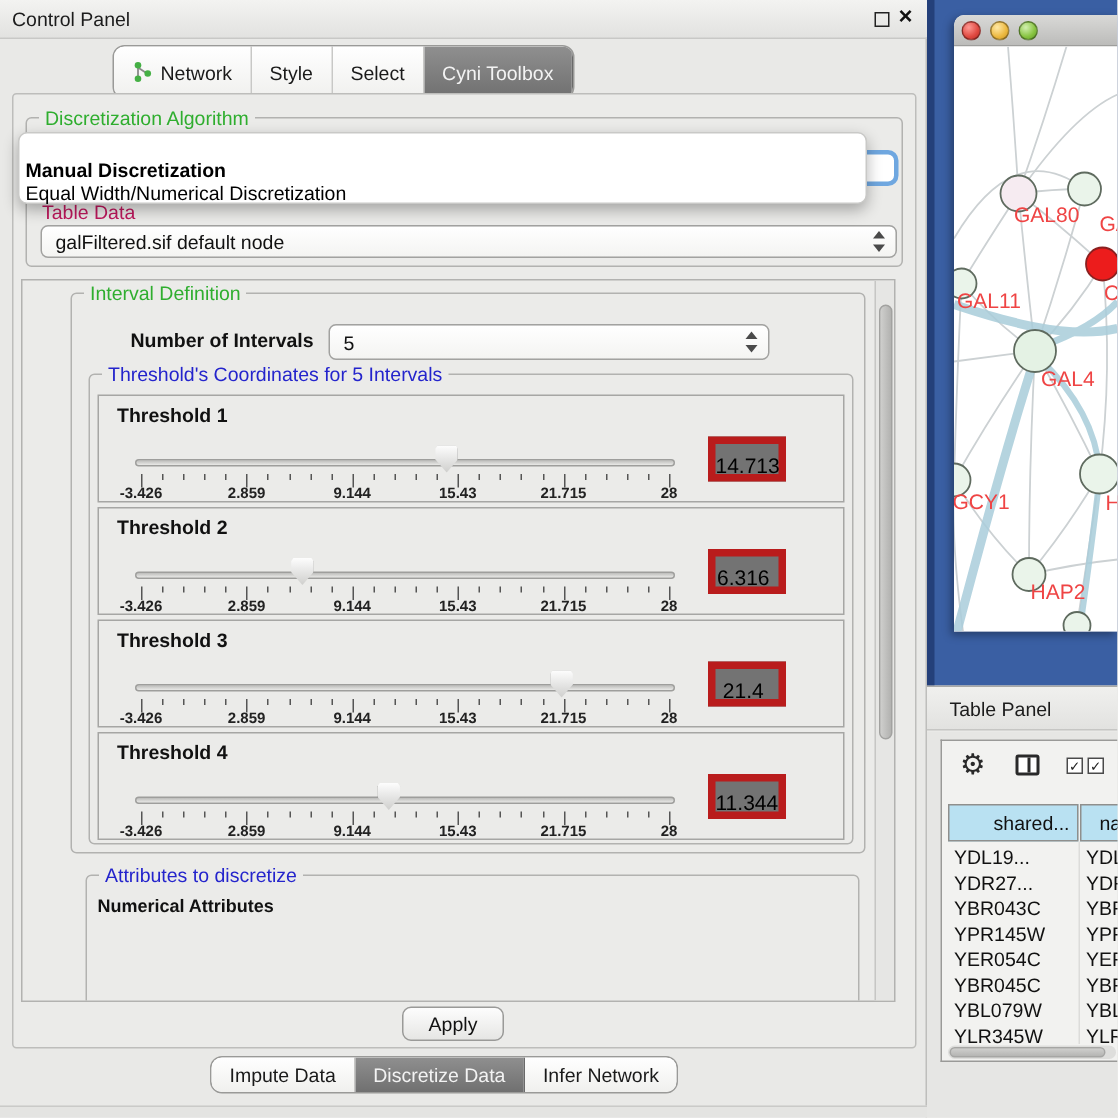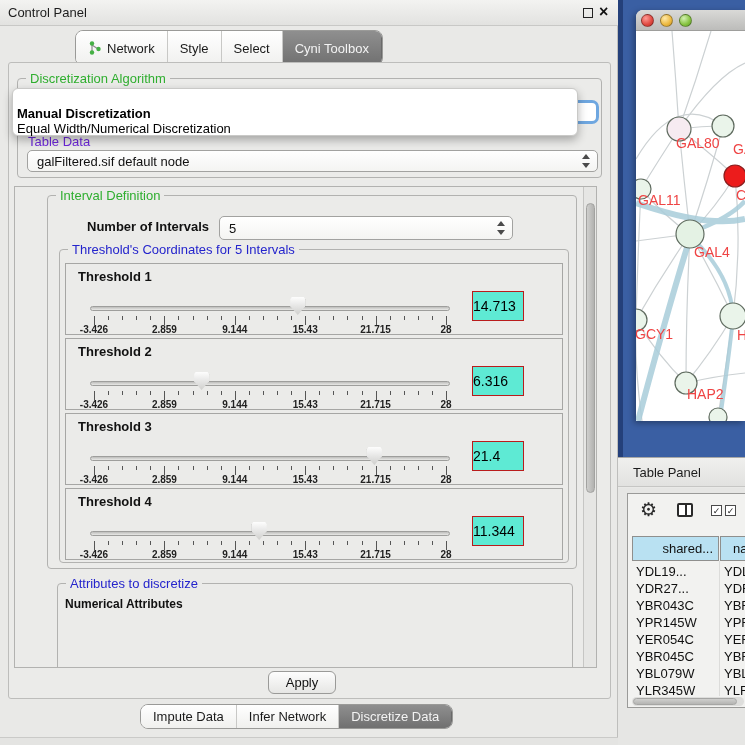--- a/index.html
+++ b/index.html
@@ -25,21 +25,21 @@
 #content-panel{position:absolute;left:8px;top:62px;width:603px;height:637px;background:#ebebe9;border:1px solid #bdbdbb;border-radius:3px}
 
 
 .group{position:absolute;border:1px solid #b2b2b0;border-radius:4px}
 .gtitle{position:absolute;top:-8px;left:8px;background:#ebebe9;padding:0 4px;font-size:13px;white-space:nowrap}
 .green{color:#2fae2f}
 .blue{color:#2424cc}
 
 
 #grp-alg{left:17px;top:78px;width:585px;height:100px}
-#lbl-tabledata{position:absolute;left:28px;top:134px;font-size:13px;color:#6d28d9}
+#lbl-tabledata{position:absolute;left:28px;top:134px;font-size:13px;color:#be185d}
 .combo{position:absolute;background:linear-gradient(#ffffff,#f4f4f2);border:1px solid #a2a2a0;border-radius:5px;font-size:13px;color:#111}
 .combo .val{position:absolute;left:9px;top:3px;white-space:nowrap}
 .stepper{position:absolute;right:7px;top:50%;transform:translateY(-50%);width:8px;height:14px}
 .stepper i{position:absolute;left:0;width:0;height:0;border-left:4px solid transparent;border-right:4px solid transparent}
 .stepper .up{top:0;border-bottom:5px solid #4a4a4a}
 .stepper .dn{bottom:0;border-top:5px solid #4a4a4a}
 #combo-tabledata{left:27px;top:150px;width:571px;height:22px}
 
 
 #combo-alg-sliver{position:absolute;left:545px;top:100px;width:54px;height:24px;background:#fff;border:3px solid #6fa7e0;border-radius:7px;z-index:4}
@@ -64,21 +64,21 @@
 .trow{position:absolute;left:50px;width:498px;height:72px;border:1px solid #a6a6a4;background:#ebebe9}
 .trow .tl{position:absolute;left:12px;top:5px;font-size:13px;font-weight:bold;color:#111}
 .slider{position:absolute;left:24px;top:0;width:360px;height:72px}
 .track{position:absolute;left:0;right:0;top:42px;height:5px;border-radius:3px;background:linear-gradient(#bdbdbb,#e9e9e7);border:1px solid #9e9e9c}
 .thumb-s{position:absolute;top:33px;width:15px;height:18px;margin-left:-7.5px;background:linear-gradient(#fdfdfd,#cfcfcd);clip-path:polygon(10% 0,90% 0,100% 12%,100% 52%,50% 100%,0 52%,0 12%);filter:drop-shadow(0 0 1px #777)}
 .ticks{position:absolute;left:28px;width:352px;top:52px;height:9px}
 .ticks i{position:absolute;top:0;width:1px;background:#555;height:4px}
 .ticks i.mj{height:9px}
 .ticklabels{position:absolute;left:28px;width:352px;top:60px;height:12px}
 .ticklabels span{position:absolute;transform:translateX(-50%);font-size:10px;font-weight:bold;color:#222;white-space:nowrap}
-.tval{position:absolute;left:406px;top:27px;width:52px;height:30px;background:#5eead4;border:1px solid #b91c1c;font-size:14px;color:#000;text-align:left;line-height:28px;padding-right:5px}
+.tval{position:absolute;left:406px;top:27px;width:52px;height:30px;background:#737373;border:5px solid #b91c1c;font-size:14px;color:#000;text-align:center;line-height:28px;padding-right:5px}
 
 
 #grp-attr{left:42px;top:396px;width:516px;height:110px}
 #lbl-numattr{position:absolute;left:50px;top:410px;font-size:12px;font-weight:bold;color:#111}
 #attr-list{position:absolute;left:60px;top:428px;width:464px;height:48px;background:#fff;border:1px solid #a8a8a6;overflow:hidden}
 #attr-list .item{position:absolute;left:8px;font-size:13px;color:#111;white-space:nowrap}
 #attr-vscroll{position:absolute;right:1px;top:1px;width:12px;height:46px;background:#ececea;border-left:1px solid #cacac8}
 #attr-vscroll .thumb{position:absolute;left:2px;top:2px;width:8px;height:34px;border-radius:4px;background:#b6b6b4;border:1px solid #a0a09e}
 
 .push-btn{position:absolute;background:linear-gradient(#fdfdfd,#e6e6e4);border:1px solid #9a9a98;border-radius:6px;font-size:13px;color:#111;text-align:center}
@@ -378,25 +378,25 @@
       <div id="main-vthumb" class="thumb"></div>
     </div>
   </div>
 
   <div id="apply-btn" class="push-btn">Apply</div>
 
   <div id="bottom-tabs" class="seg">
     <div class="sg">
         <span>Impute Data</span>
       </div>
+    <div class="sg dark">
+        <span>Discretize Data</span>
+      </div>
     <div class="sg">
         <span>Infer Network</span>
-      </div>
-    <div class="sg dark">
-        <span>Discretize Data</span>
       </div>
   </div>
   <div id="footer-strip"></div>
 </div>
 
 <div id="desktop">
     <div class="edge"></div>
   </div>
 
 <div id="net-window">

